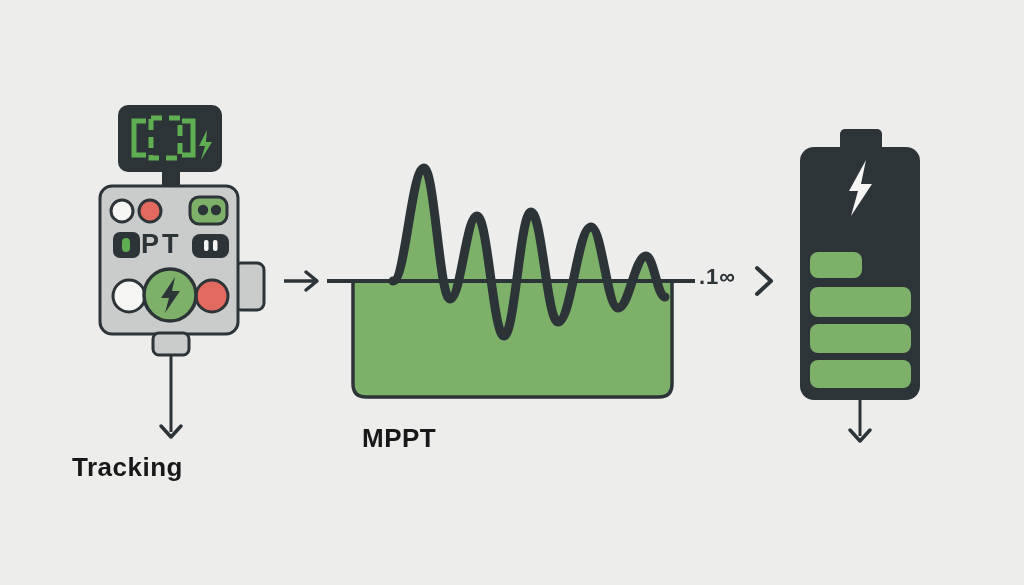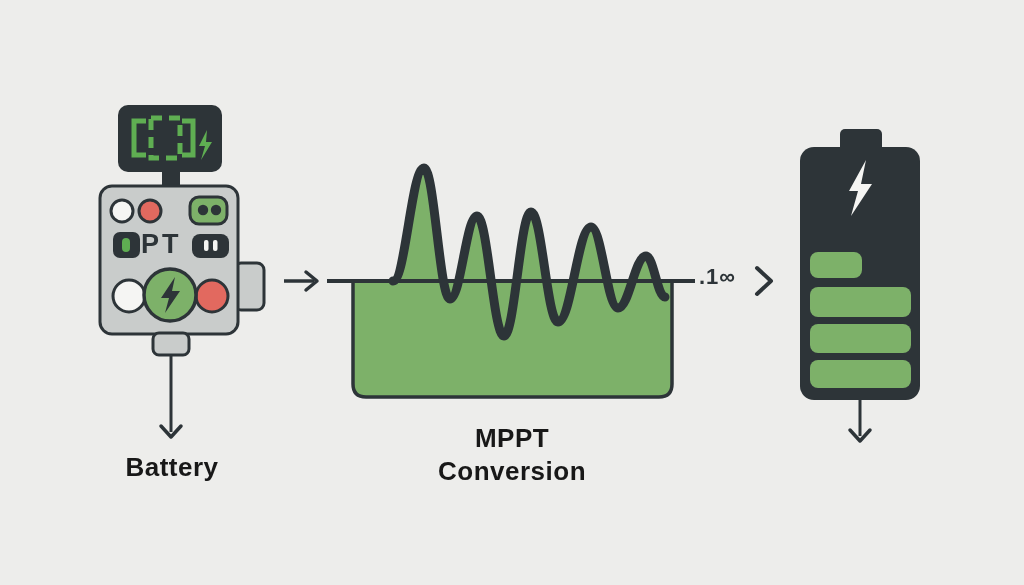--- a/index.html
+++ b/index.html
@@ -8,21 +8,21 @@
     --bolt_white:#f5f5f3; --label_text:#181818;
   }
   *{margin:0;padding:0;box-sizing:border-box;}
   body{font-family:"Liberation Sans",sans-serif;}
   .canvas{
     position:relative;width:1024px;height:585px;overflow:hidden;
     background:var(--background,#ededeb);
   }
   .canvas svg{position:absolute;left:0;top:0;}
   .lbl{
-    position:absolute;text-align:center;font-weight:700;
+    position:absolute;font-weight:700;
     color:var(--label_text,#181818);font-size:26px;letter-spacing:.5px;
   }
   .pt-text{
     position:absolute;left:141px;top:229px;font-size:27px;font-weight:700;
     letter-spacing:3px;color:var(--outline_dark,#2d3438);
   }
   .reading{
     position:absolute;left:699px;top:264px;font-size:22px;font-weight:600;
     letter-spacing:1px;color:var(--outline_dark,#2d3438);
   }
@@ -115,21 +115,20 @@
         <line x1="860" y1="400" x2="860" y2="436" style="stroke:var(--outline_dark)" stroke-width="3"></line>
         <polyline points="850,430 860,441 870,430" fill="none" style="stroke:var(--outline_dark)" stroke-width="3.5" stroke-linecap="round" stroke-linejoin="round"></polyline>
       </g>
     </g>
   </svg>
 
   <span class="pt-text">PT</span>
 
   <span class="reading">.1∞</span>
 
-  <div class="lbl" style="left:72px;top:452px;width:200px;">Battery</div>
+  <div class="lbl" style="left:72px;top:452px;width:200px;">Tracking</div>
 
   <div class="lbl mppt-label" style="left:362px;top:422px;width:300px;">
     <div>MPPT</div>
-    <div>Conversion</div>
   </div>
 
 
 </div>
 
 </body></html>

